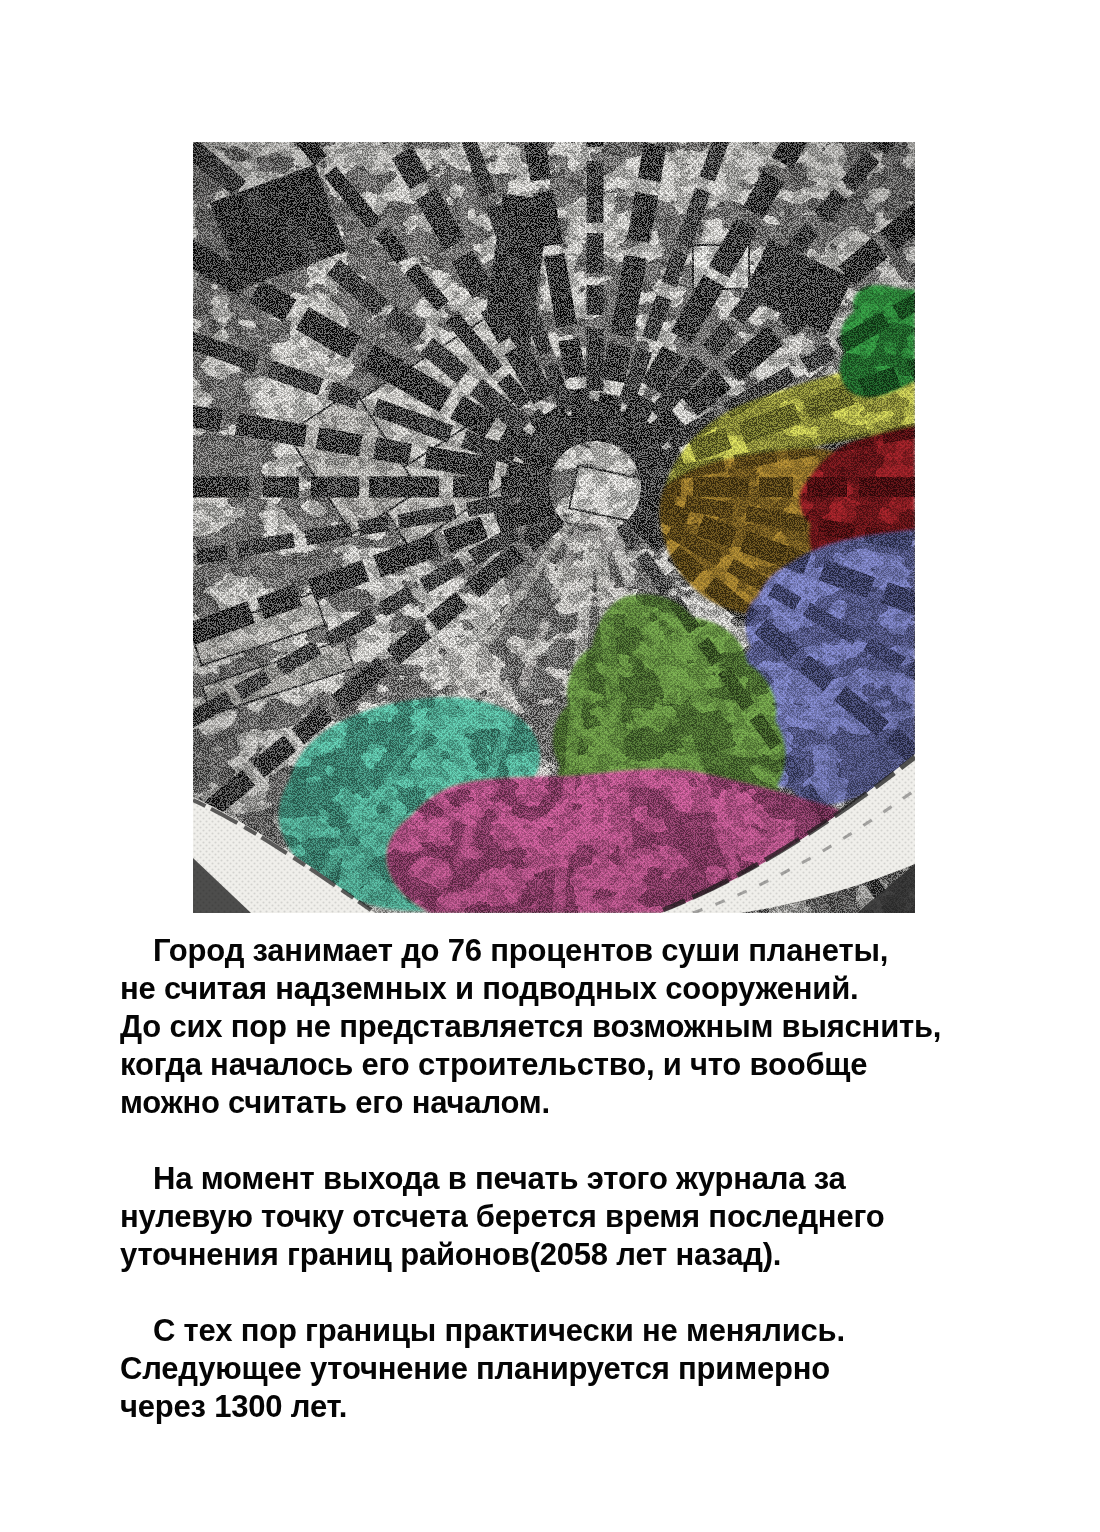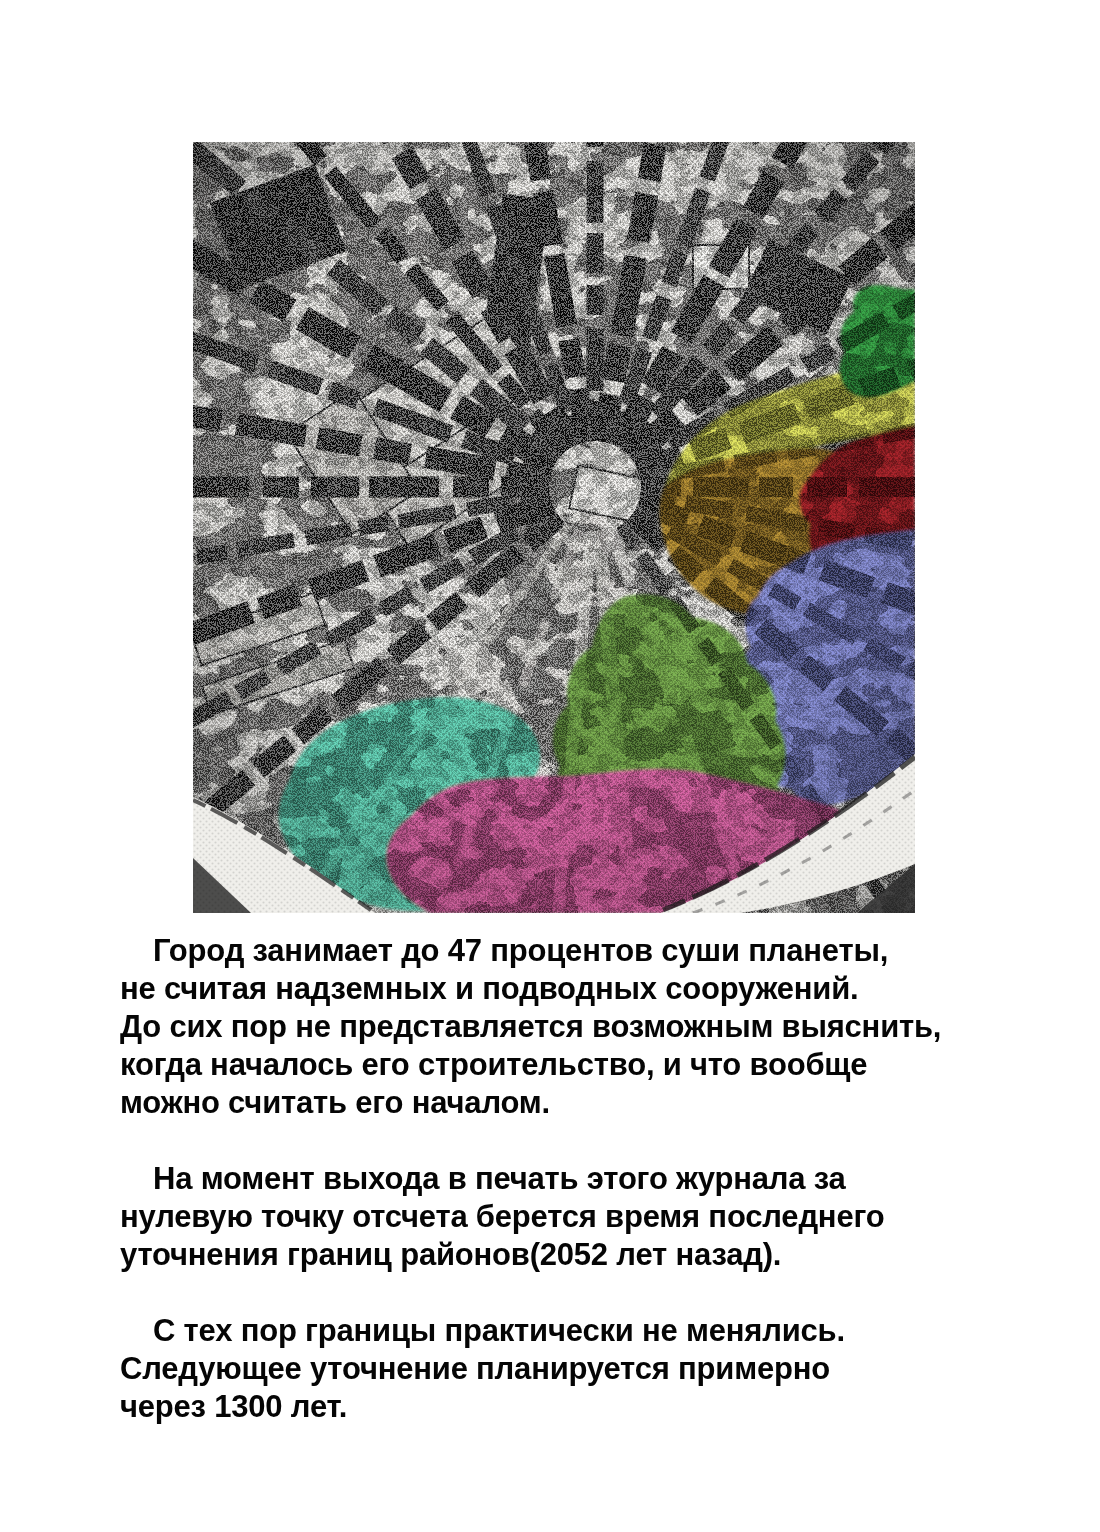--- a/index.html
+++ b/index.html
@@ -166,26 +166,26 @@
         <path d="M 500,771 C 580,742 650,700 722,648" fill="none" stroke="#555555" stroke-width="3" stroke-dasharray="10 14" opacity="0.5"></path>
         <polygon points="0,716 58,771 0,771" fill="#303030" opacity="0.85"></polygon>
         <polygon points="664,771 722,722 722,771" fill="#303030" opacity="0.85"></polygon>
       </g>
 
       <rect width="722" height="771" fill="url(#ht)" opacity="0.12"></rect>
     </svg>
   </figure>
 
   <section class="article">
-    <p>Город занимает до 47 процентов суши планеты,
+    <p>Город занимает до 76 процентов суши планеты,
 не считая надземных и подводных сооружений.
 До сих пор не представляется возможным выяснить,
 когда началось его строительство, и что вообще
 можно считать его началом.</p>
     <p>На момент выхода в печать этого журнала за
 нулевую точку отсчета берется время последнего
-уточнения границ районов(2052 лет назад).</p>
+уточнения границ районов(2058 лет назад).</p>
     <p>С тех пор границы практически не менялись.
 Следующее уточнение планируется примерно
 через 1300 лет.</p>
   </section>
 
 </div>
 
 </body></html>

